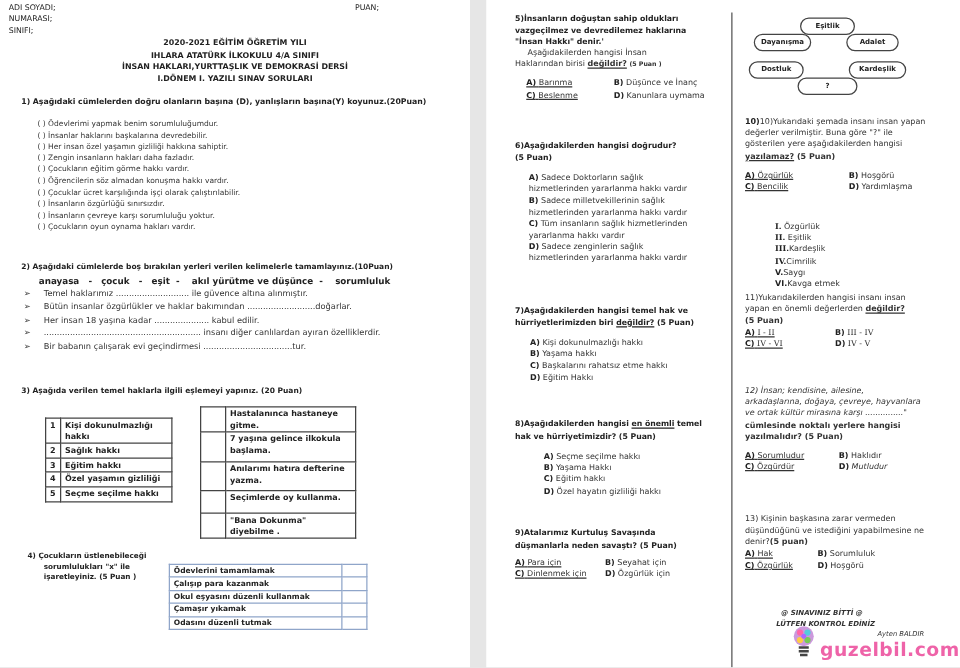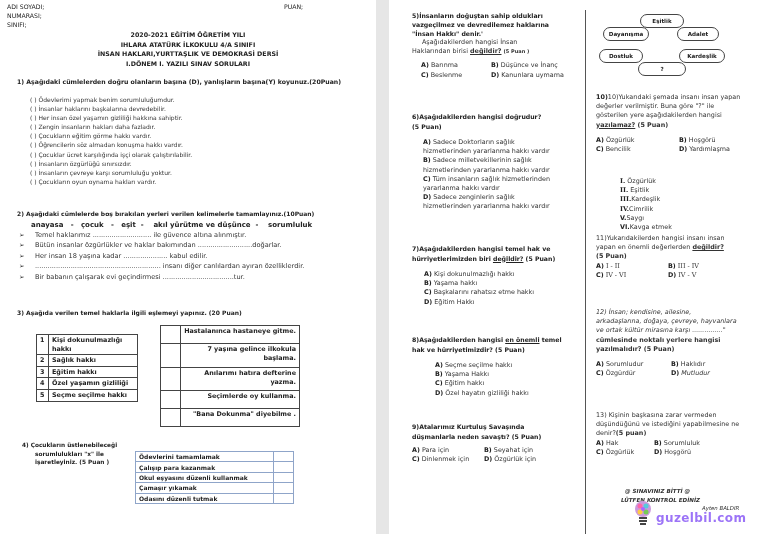--- a/index.html
+++ b/index.html
@@ -16,21 +16,21 @@
   .qtitle { font-size: 6.2px; font-weight: bold; white-space: nowrap; }
   .tf { font-size: 6px; line-height: 9.1px; white-space: nowrap; color: #333; }
   .words { font-size: 7px; font-weight: bold; white-space: pre; }
   .fill { font-size: 6.6px; line-height: 10.4px; white-space: nowrap; color: #333; }
   .fill .arrow { display: inline-block; width: 16px; }
   table { border-collapse: collapse; }
   .t3 td { border: 1px solid #444; font-size: 6.4px; font-weight: bold; padding: 1px 3px; vertical-align: top; line-height: 8.6px; }
   .t4 td { border: 1px solid #8fa5c9; font-size: 6px; font-weight: bold; padding: 0 3px; height: 10.4px; line-height: 9px; }
   .opt { font-size: 6.4px; line-height: 9.2px; white-space: nowrap; color: #333; }
   .opt .k { font-weight: bold; color: #222; }
-  .col2 { display: inline-block; width: 70px; }
+  .col2 { display: inline-block; width: 70px; text-decoration: underline; }
   .vline { position: absolute; left: 196px; top: 10px; width: 1px; height: 524px; background: #555; }
   .bubble { position: absolute; border: 1px solid #444; border-radius: 9px; background: #fff; font-size: 5.6px; font-weight: bold; text-align: center; line-height: 12px; height: 14px; }
   .center-oval { position: absolute; border: 1px solid #444; border-radius: 50%; background: #fff; font-family: "DejaVu Serif", serif; font-size: 7px; font-weight: bold; text-align: center; line-height: 9px; }
 </style>
 </head>
 <body>
 
 <div class="page" id="page-left">
   <div class="abs t" style="left:7px;top:2px;">ADI SOYADI;</div>
   <div class="abs t" style="left:7px;top:11px;">NUMARASI;</div>
@@ -86,21 +86,21 @@
     <tr>
           <td>4</td>
           <td style="white-space:nowrap;">Özel yaşamın gizliliği</td>
         </tr>
     <tr>
           <td>5</td>
           <td style="white-space:nowrap;">Seçme seçilme hakkı</td>
         </tr>
   </tbody>
     </table>
-  <table class="abs t3" style="left:160px;top:325px;width:140px;text-align:right;">
+  <table class="abs t3" style="left:160px;top:325px;width:125px;">
     <tbody>
         <tr>
           <td style="width:20px;height:18px;"></td>
           <td>Hastalanınca hastaneye gitme.</td>
         </tr>
     <tr>
           <td style="height:24px;"></td>
           <td>7 yaşına gelince ilkokula başlama.</td>
         </tr>
     <tr>
@@ -280,14 +280,14 @@
       <circle cx="6" cy="6" r="2.5" fill="#f6a"></circle>
       <circle cx="12" cy="6" r="2.5" fill="#5cd"></circle>
       <circle cx="6" cy="12" r="2.5" fill="#fc4"></circle>
       <circle cx="12" cy="12" r="2.5" fill="#7c5"></circle>
       <circle cx="9" cy="9" r="2" fill="#a6f"></circle>
       <rect x="5" y="17" width="8" height="2" fill="#444"></rect>
       <rect x="5" y="20" width="8" height="2" fill="#444"></rect>
       <rect x="6" y="23" width="6" height="2" fill="#444"></rect>
     </svg>
   </div>
-  <div class="abs" style="left:267px;top:511px;font-size:12px;font-weight:bold;color:#8b5cf6;letter-spacing:0.4px;opacity:0.85;">guzelbil.com</div>
+  <div class="abs" style="left:267px;top:511px;font-size:15px;font-weight:bold;color:#ec4899;letter-spacing:0.4px;opacity:0.85;">guzelbil.com</div>
 </div>
 
 </body></html>

